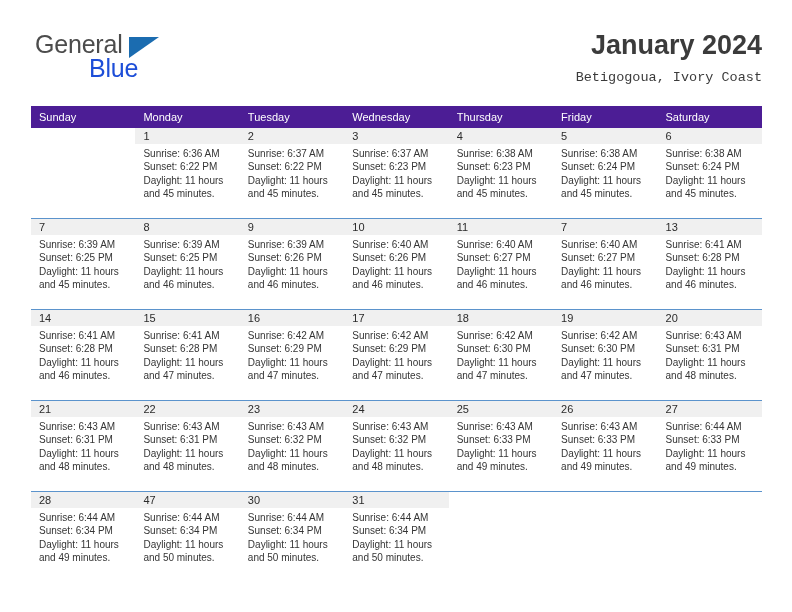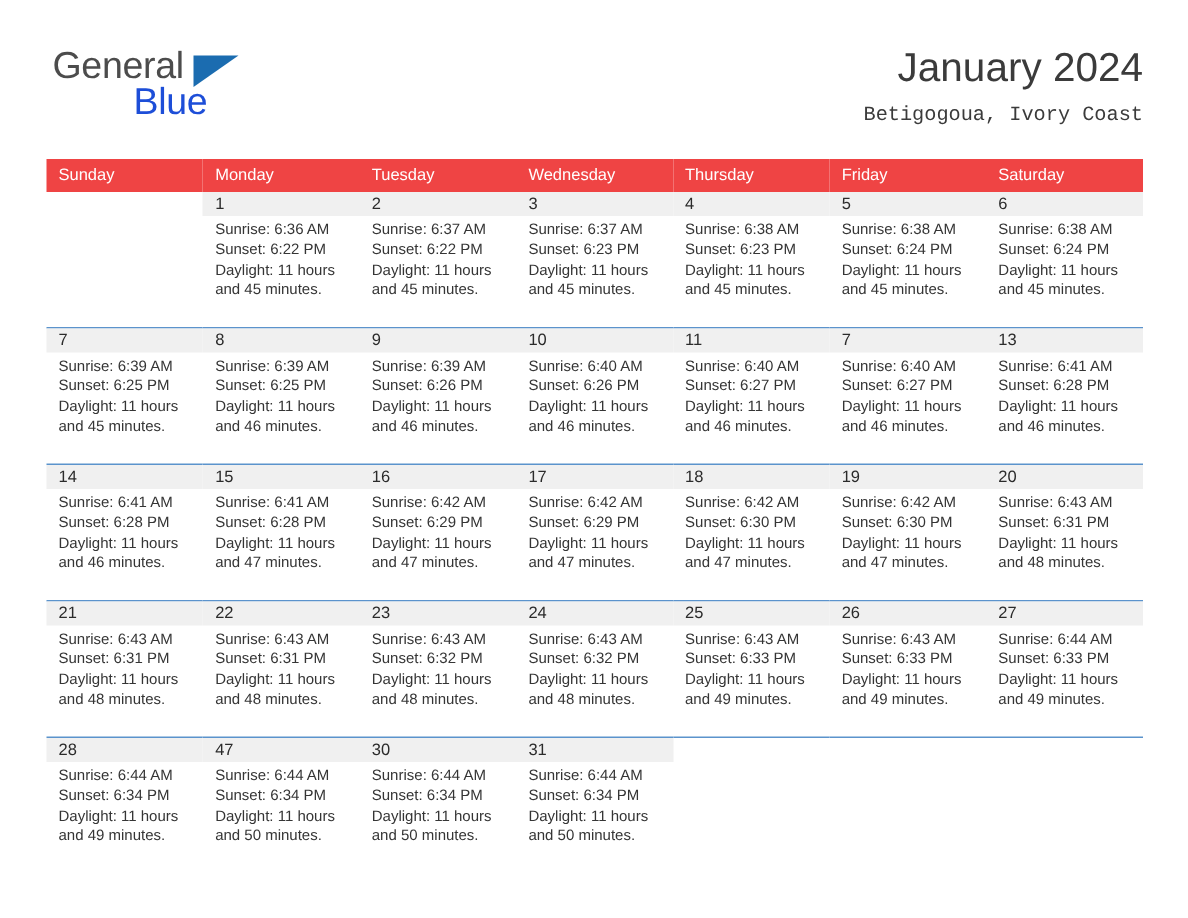--- a/index.html
+++ b/index.html
@@ -70,21 +70,21 @@
     position: absolute;
     right: 0;
     top: 0;
     text-align: right;
   }
   .cal-title {
     font-size: 27px;
     color: #3b3b3b;
     line-height: 34px;
     white-space: nowrap;
-    font-weight: normal;
+    font-weight: bold;
     margin: 0;
   }
   .cal-subtitle {
     font-size: 13.5px;
     color: #3b3b3b;
     line-height: 20px;
     margin-top: 6px;
     white-space: nowrap;
     font-family: Liberation Mono, monospace;
   }
@@ -93,21 +93,21 @@
   .calendar {
     position: absolute;
     left: 31px;
     top: 106px;
     width: 731px;
     border-collapse: collapse;
     table-layout: fixed;
   }
 
   .calendar th {
-    background: #ef4444;
+    background: #4c1d95;
     color: #ffffff;
     font-size: 11px;
     font-weight: normal;
     text-align: left;
     padding: 5px 0 5px 8px;
     height: 19px;
     box-sizing: border-box;
     border: none;
   }
 

